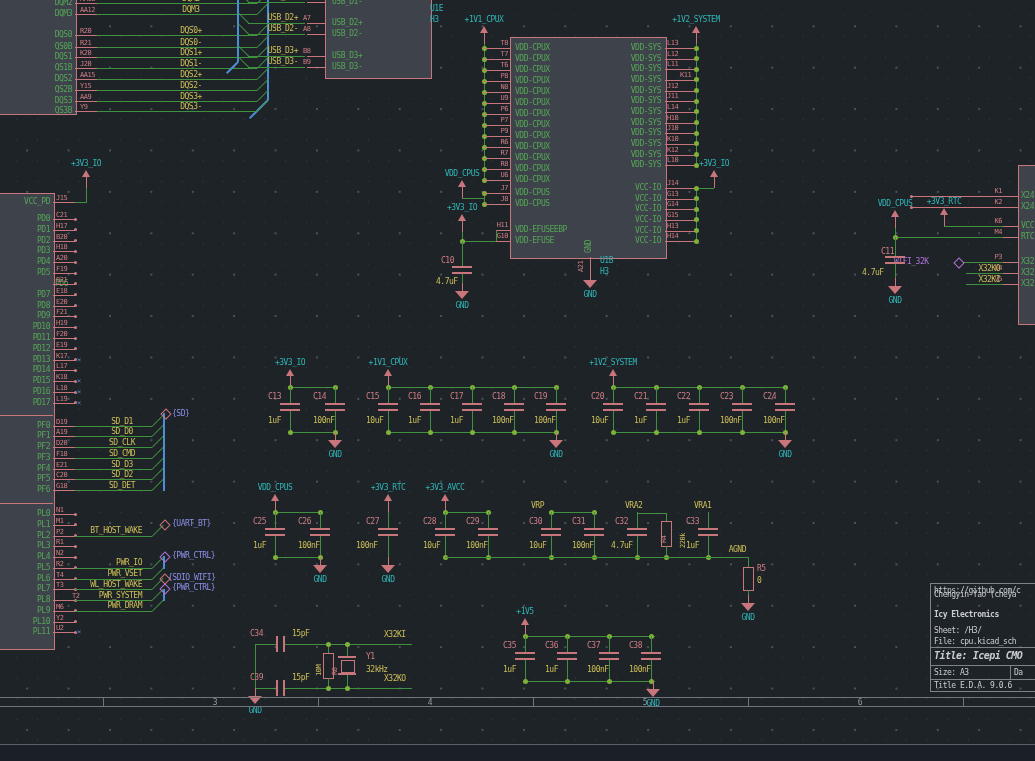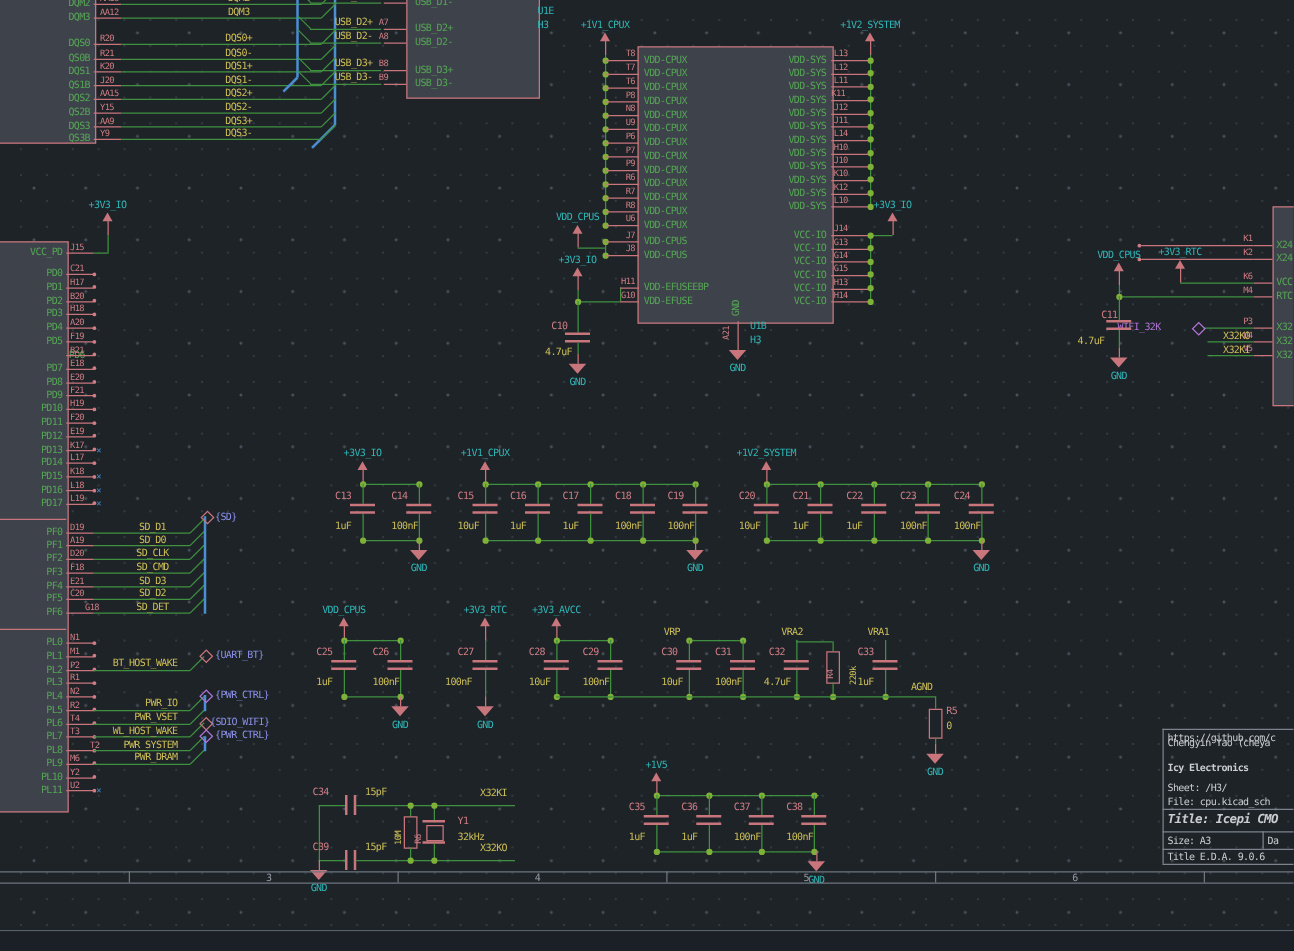--- a/index.html
+++ b/index.html
@@ -414,21 +414,21 @@
       <span class="t gn ra" style="left:0;top:-5px;width:50px">PF5</span>
       <span class="t rd s7" style="left:56px;top:-9px;width:24px">C20</span>
       <div class="st" style="left:53px;top:0;width:22px"></div>
       <div class="w" style="left:75px;top:0;width:77px"></div>
       <div class="d" style="left:152px;top:0;transform:rotate(-45deg)"></div>
       <span class="t yl ctr" style="left:92px;top:-9px;width:60px">SD_D2</span>
     </div>
 
     <div class="row" style="top: 490.12px;">
       <span class="t gn ra" style="left:0;top:-5px;width:50px">PF6</span>
-      <span class="t rd s7" style="left:68px;top:-9px;width:24px">G18</span>
+      <span class="t rd s7" style="left:56px;top:-9px;width:24px">G18</span>
       <div class="st" style="left:53px;top:0;width:22px"></div>
       <div class="w" style="left:75px;top:0;width:77px"></div>
       <div class="d" style="left:152px;top:0;transform:rotate(-45deg)"></div>
       <span class="t yl ctr" style="left:92px;top:-9px;width:60px">SD_DET</span>
     </div>
   </div>
 <div class="b" style="left:163px;top:413px;width:2px;height:78px"></div>
 <div class="dia" style="left:162px;top:410px"></div>
 <span class="t lv" style="left:172px;top:409px">{SD}</span>
 
@@ -690,21 +690,21 @@
     <div class="row" style="top: 69.32px;">
       <span class="t gn ra" style="left:601px;top:-5px;width:60px">VDD-SYS</span>
       <div class="st" style="left:665px;top:0;width:31px"></div>
       <span class="t rd s7" style="left:667px;top:-10px;width:30px">L11</span>
       <div class="jd" style="left:693.5px;top:-2.5px"></div>
     </div>
 
     <div class="row" style="top: 79.98px;">
       <span class="t gn ra" style="left:601px;top:-5px;width:60px">VDD-SYS</span>
       <div class="st" style="left:665px;top:0;width:31px"></div>
-      <span class="t rd s7" style="left:665px;top:-10px;width:50px">K11</span>
+      <span class="t rd s7" style="left:680px;top:-10px;width:50px">K11</span>
       <div class="jd" style="left:693.5px;top:-2.5px"></div>
     </div>
 
     <div class="row" style="top: 90.64px;">
       <span class="t gn ra" style="left:601px;top:-5px;width:60px">VDD-SYS</span>
       <div class="st" style="left:665px;top:0;width:31px"></div>
       <span class="t rd s7" style="left:667px;top:-10px;width:30px">J12</span>
       <div class="jd" style="left:693.5px;top:-2.5px"></div>
     </div>
 

